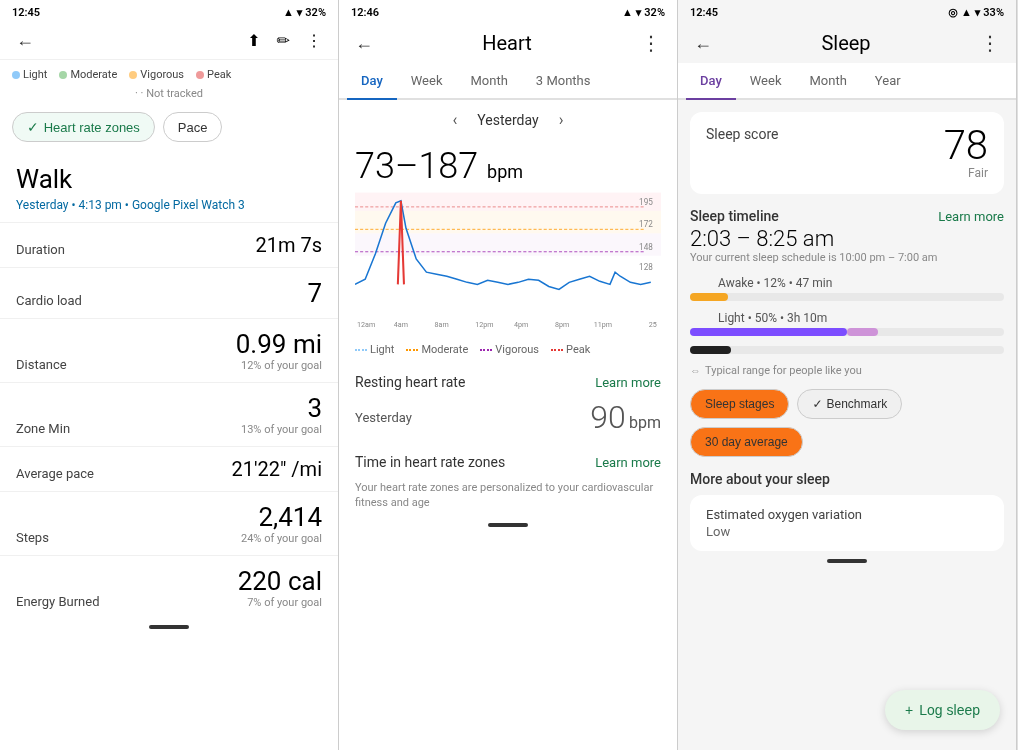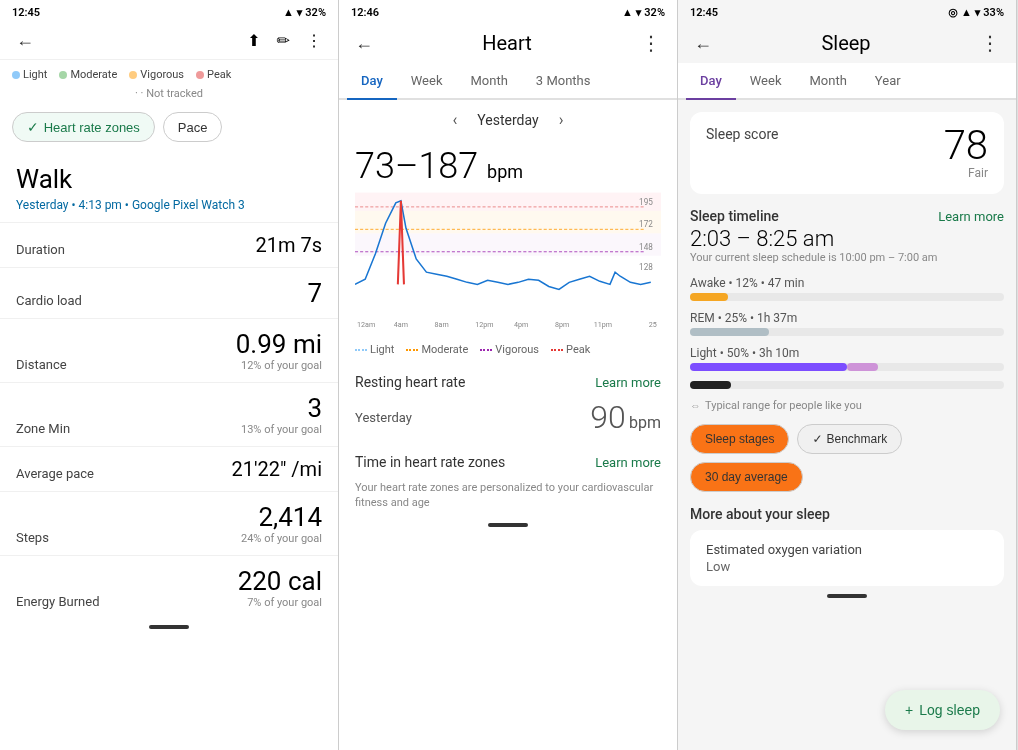--- a/index.html
+++ b/index.html
@@ -220,21 +220,21 @@
       align-items: center;
       padding: 6px 12px 2px;
     }
     .sleep-timeline-title { font-size: 14px; font-weight: 500; color: #333; }
     .sleep-time-range { font-size: 22px; font-weight: 300; padding: 0 12px; }
     .sleep-schedule { font-size: 11px; color: #888; padding: 0 12px 8px; }
 
     .sleep-stage {
       padding: 4px 12px;
     }
-    .sleep-stage-label { font-size: 12px; color: #555; margin-bottom: 3px; }
+    .sleep-stage-label { font-size: 12px; color: #555; margin-bottom: 3px; margin-left: 28px; }
     .sleep-bar-bg {
       background: #e8e8e8;
       border-radius: 4px;
       height: 8px;
       width: 100%;
       position: relative;
       margin-bottom: 2px;
     }
     .sleep-bar-fill {
       height: 8px;
@@ -573,26 +573,20 @@
   <div class="sleep-time-range">2:03 – 8:25 am</div>
   <div class="sleep-schedule">Your current sleep schedule is 10:00 pm – 7:00 am</div>
 
   <div class="sleep-stage">
     <div class="sleep-stage-label">Awake • 12% • 47 min</div>
     <div class="sleep-bar-bg">
       <div class="sleep-bar-fill" style="width:12%; background:#f5a623;"></div>
     </div>
   </div>
   <div class="sleep-stage">
-    <div class="sleep-stage-label">REM • 25% • 1h 37m</div>
-    <div class="sleep-bar-bg">
-      <div class="sleep-bar-fill" style="width:25%; background:#b0bec5;"></div>
-    </div>
-  </div>
-  <div class="sleep-stage">
     <div class="sleep-stage-label">Light • 50% • 3h 10m</div>
     <div class="sleep-bar-bg">
       <div class="sleep-bar-fill" style="width:50%; background:#7c4dff;"></div>
       <div style="position:absolute; left:50%; top:0; width:10%; height:8px; background:#ce93d8; border-radius:4px;"></div>
     </div>
   </div>
   <div class="sleep-stage">
     <div class="sleep-bar-bg">
       <div class="sleep-bar-fill" style="width:13%; background:#212121;"></div>
     </div>

